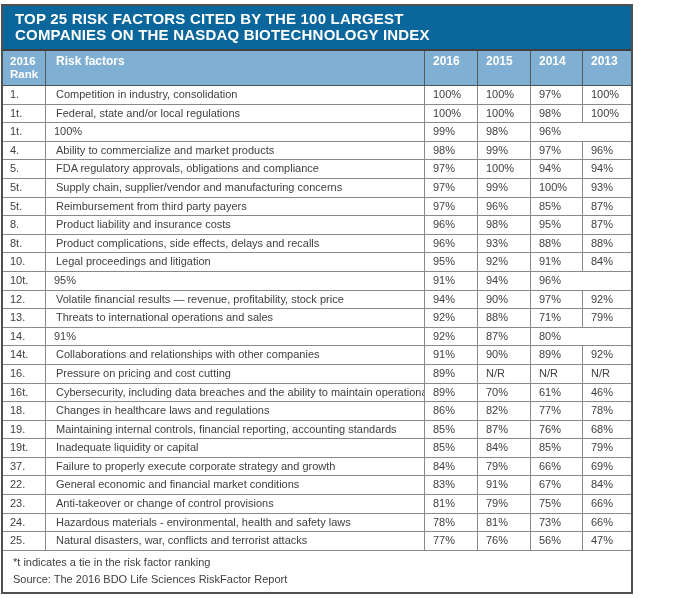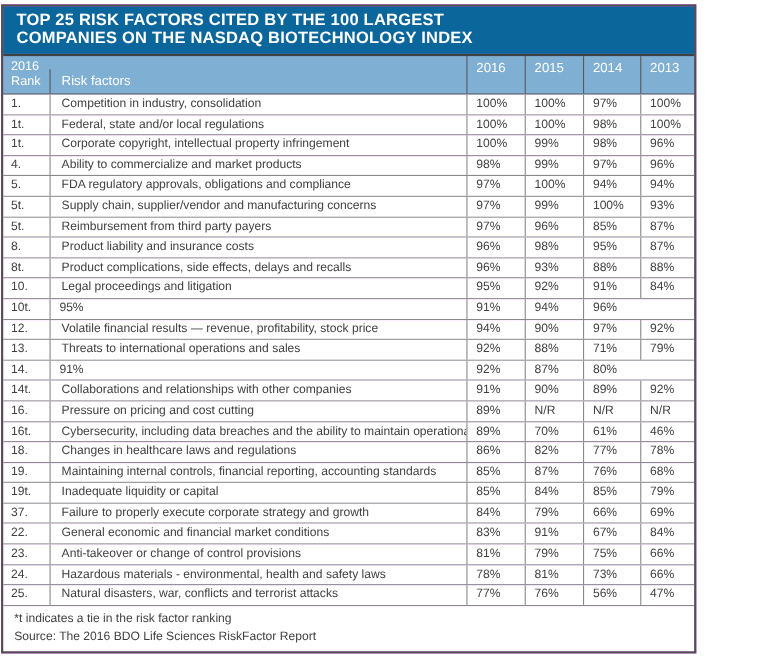--- a/index.html
+++ b/index.html
@@ -26,32 +26,32 @@
     letter-spacing:.2px;
   }
   
   .grid-row{
     display:grid;
     grid-template-columns:42px 1fr 53px 53px 52px 49px;
   }
   .header-row{
     background:#7fafd2;
     color:#ffffff;
-    font-weight:normal;
+    font-weight:bold;
     border-top:2px solid #3f4042;
     border-bottom:1px solid #4f5052;
   }
   .header-cell{
     padding:4px 4px 4px 8px;
     font-size:12px;
     line-height:13px;
     border-left:1px solid #58595b;
   }
   .header-cell:first-child{border-left:none;padding-left:7px;font-size:11.5px;}
-  .header-cell.factor{padding-left:10px;margin-top:12px;}
+  .header-cell.factor{padding-left:10px;}
   
   .row{
     height:18.6px;
     box-sizing:border-box;
     border-bottom:1px solid #87898c;
     color:#414042;
     font-size:11px;
     line-height:17.5px;
     background:#ffffff;
   }
@@ -107,21 +107,20 @@
       <div class="grid-row row">
         <div class="cell rank">1t.</div>
         <div class="cell factor">Federal, state and/or local regulations</div>
         <div class="cell value">100%</div>
         <div class="cell value">100%</div>
         <div class="cell value">98%</div>
         <div class="cell value">100%</div>
       </div>
       <div class="grid-row row">
         <div class="cell rank">1t.</div>
-        <div class="cell factor">Corporate copyright, intellectual property infringement</div>
         <div class="cell value">100%</div>
         <div class="cell value">99%</div>
         <div class="cell value">98%</div>
         <div class="cell value">96%</div>
       </div>
       <div class="grid-row row">
         <div class="cell rank">4.</div>
         <div class="cell factor">Ability to commercialize and market products</div>
         <div class="cell value">98%</div>
         <div class="cell value">99%</div>

